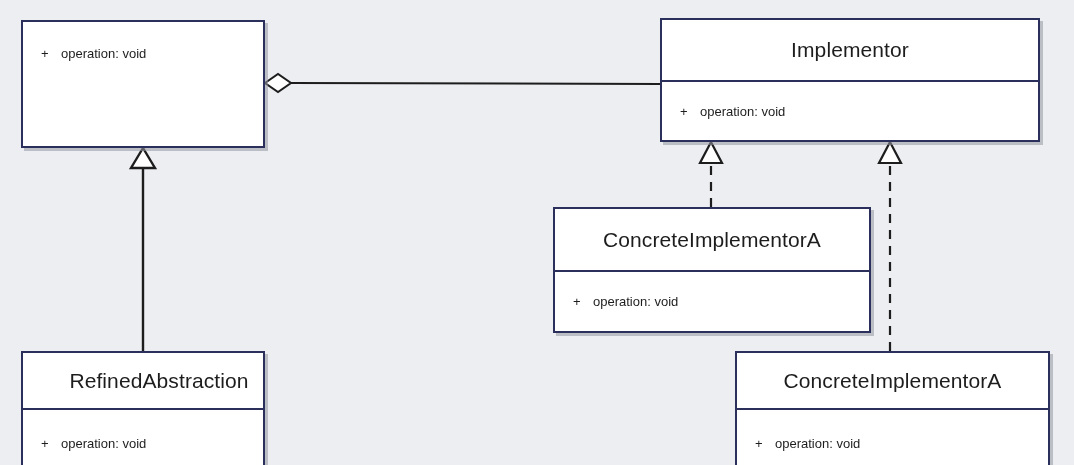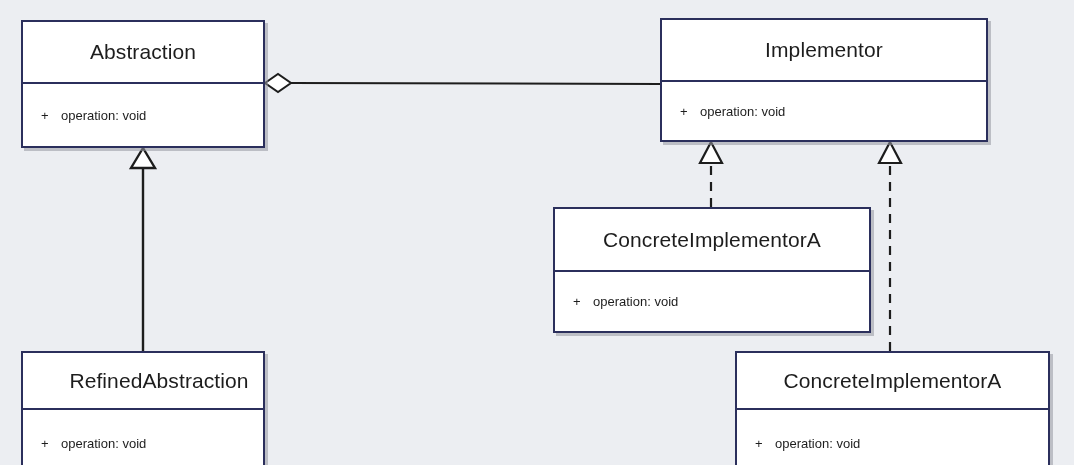--- a/index.html
+++ b/index.html
@@ -66,21 +66,21 @@
   .member-visibility {
     display: inline-block;
     min-width: 20px;
   }
 
   
   #class-abstraction       { left: 21px;  top: 20px;  width: 244px; height: 128px; }
   #class-abstraction       .class-name-compartment { height: 62px; }
   #class-abstraction       .class-members-compartment { height: 62px; }
 
-  #class-implementor       { left: 660px; top: 18px;  width: 328px; height: 124px; }
+  #class-implementor       { left: 660px; top: 18px;  width: 380px; height: 124px; }
   #class-implementor       .class-name-compartment { height: 62px; }
   #class-implementor       .class-members-compartment { height: 58px; }
 
   #class-concrete-impl-a   { left: 553px; top: 207px; width: 318px; height: 126px; }
   #class-concrete-impl-a   .class-name-compartment { height: 63px; }
   #class-concrete-impl-a   .class-members-compartment { height: 59px; }
 
   #class-refined-abstraction { left: 21px;  top: 351px; width: 244px; height: 128px; }
   #class-refined-abstraction .class-name-compartment { height: 57px; padding-left: 32px; }
   #class-refined-abstraction .class-members-compartment { height: 67px; }
@@ -112,23 +112,20 @@
     </g>
 
     <g>
       <line x1="890" y1="351" x2="890" y2="162" stroke="#1d1d1d" stroke-width="2.2" stroke-dasharray="9,7"></line>
       <polygon points="890,142 879,163 901,163" fill="#ffffff" stroke="#1d1d1d" stroke-width="2.2"></polygon>
     </g>
 
   </svg>
 
   <div class="uml-class" id="class-abstraction">
-    <div class="class-name-compartment">
-      <span class="class-name-text">Abstraction</span>
-    </div>
     <div class="class-members-compartment">
       <div class="member-row">
         <span class="member-visibility">+</span><span>operation: void</span>
       </div>
     </div>
   </div>
 
   <div class="uml-class" id="class-implementor">
     <div class="class-name-compartment">
       <span class="class-name-text">Implementor</span>

